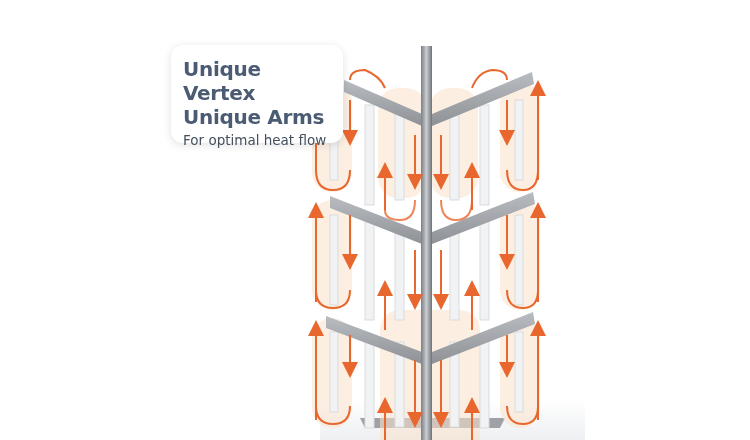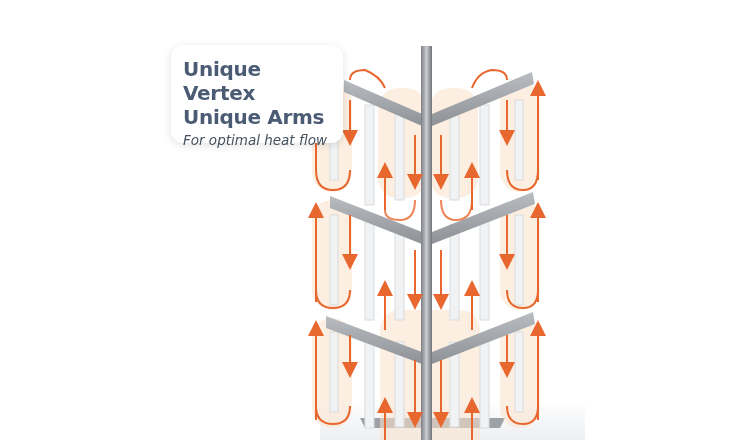--- a/index.html
+++ b/index.html
@@ -1,21 +1,21 @@
 <!DOCTYPE html>
 <html><head>
 <meta charset="utf-8">
 <style>
   html,body{margin:0;padding:0;background:#ffffff;}
   body{width:750px;height:440px;position:relative;overflow:hidden;font-family:"DejaVu Sans","Liberation Sans",sans-serif;}
   .scene{position:absolute;left:0;top:0;width:750px;height:440px;margin-top:40px;}
   .floor-shadow{position:absolute;left:320px;top:360px;width:265px;height:70px;background:linear-gradient(180deg,#ffffff 0%,#eceef1 60%,#e4e6ea 100%);}
   .callout{position:absolute;left:171px;top:5px;width:172px;height:98px;background:#ffffff;border-radius:12px;box-shadow:0 2px 8px rgba(0,0,0,0.12);box-sizing:border-box;padding:12px 12px 8px 12px;}
   .callout h1{margin:0;font-family:"DejaVu Sans","Liberation Sans",sans-serif;font-weight:bold;font-size:20px;line-height:24px;color:#4a5b73;letter-spacing:-0.3px;}
-  .callout p{margin:3px 0 0 0;font-size:13.5px;line-height:16px;color:#44505e;font-style:italic;}
+  .callout p{margin:3px 0 0 0;font-size:13.5px;line-height:16px;color:#44505e;}
 </style>
 </head>
 <body>
 
 <div class="scene">
   <div class="floor-shadow"></div>
 
   <svg width="750" height="440" viewBox="0 0 750 440" style="position:absolute;left:0;top:0">
     <defs>
       <marker id="ah" markerWidth="8" markerHeight="8" refX="4" refY="4" orient="auto">

